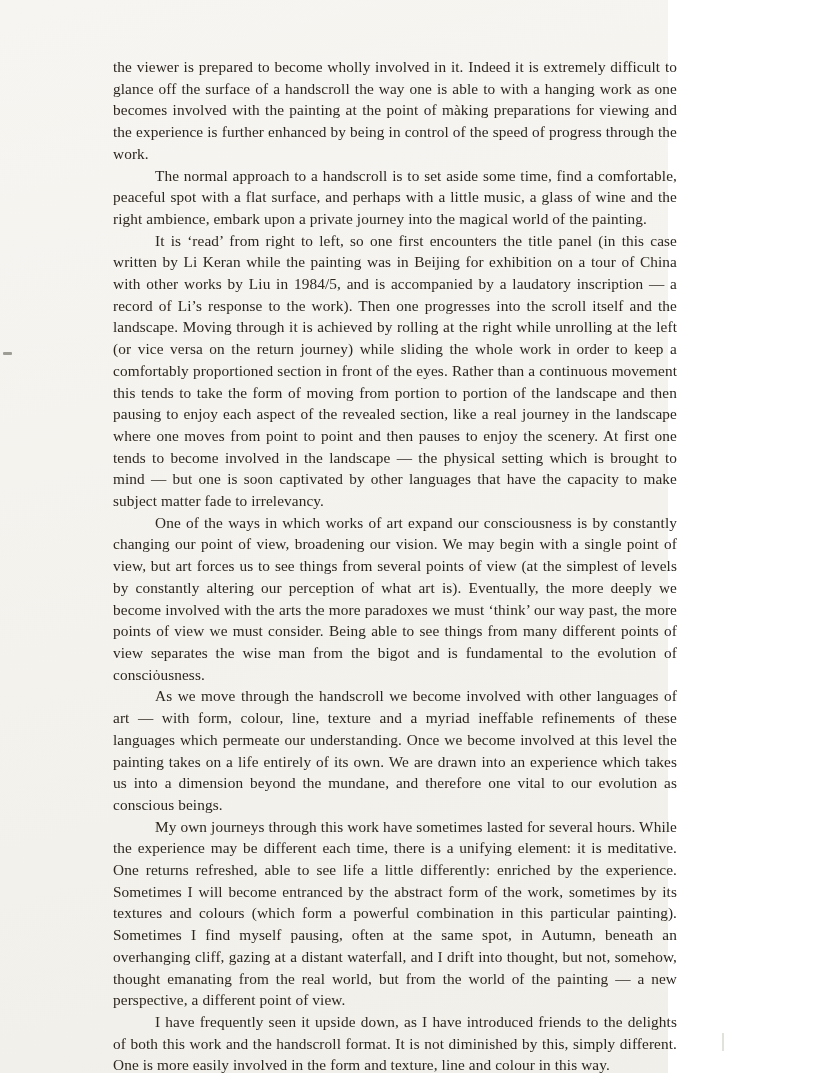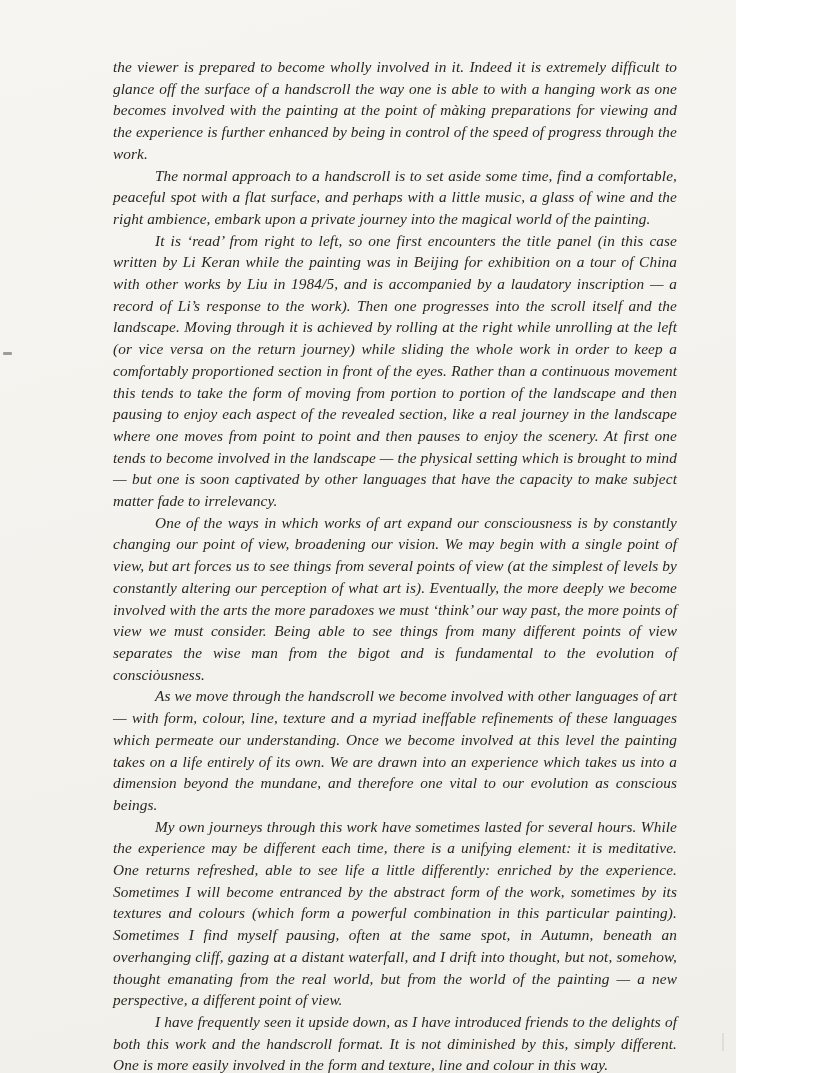--- a/index.html
+++ b/index.html
@@ -6,24 +6,23 @@
     margin: 0;
     padding: 0;
   }
   body {
     width: 820px;
     height: 1073px;
     overflow: hidden;
   }
   .page {
     position: relative;
-    width: 736px;
+    width: 668px;
     height: 1073px;
     background: linear-gradient(165deg, #f6f5f1 0%, #f3f2ed 55%, #f0efe9 100%);
-    font-style: italic;
   }
   .text-block {
     position: absolute;
     left: 113px;
     top: 56px;
     width: 564px;
     font-family: "Liberation Serif", "DejaVu Serif", serif;
     font-size: 15.3px;
     line-height: 21.7px;
     color: #2c261e;

